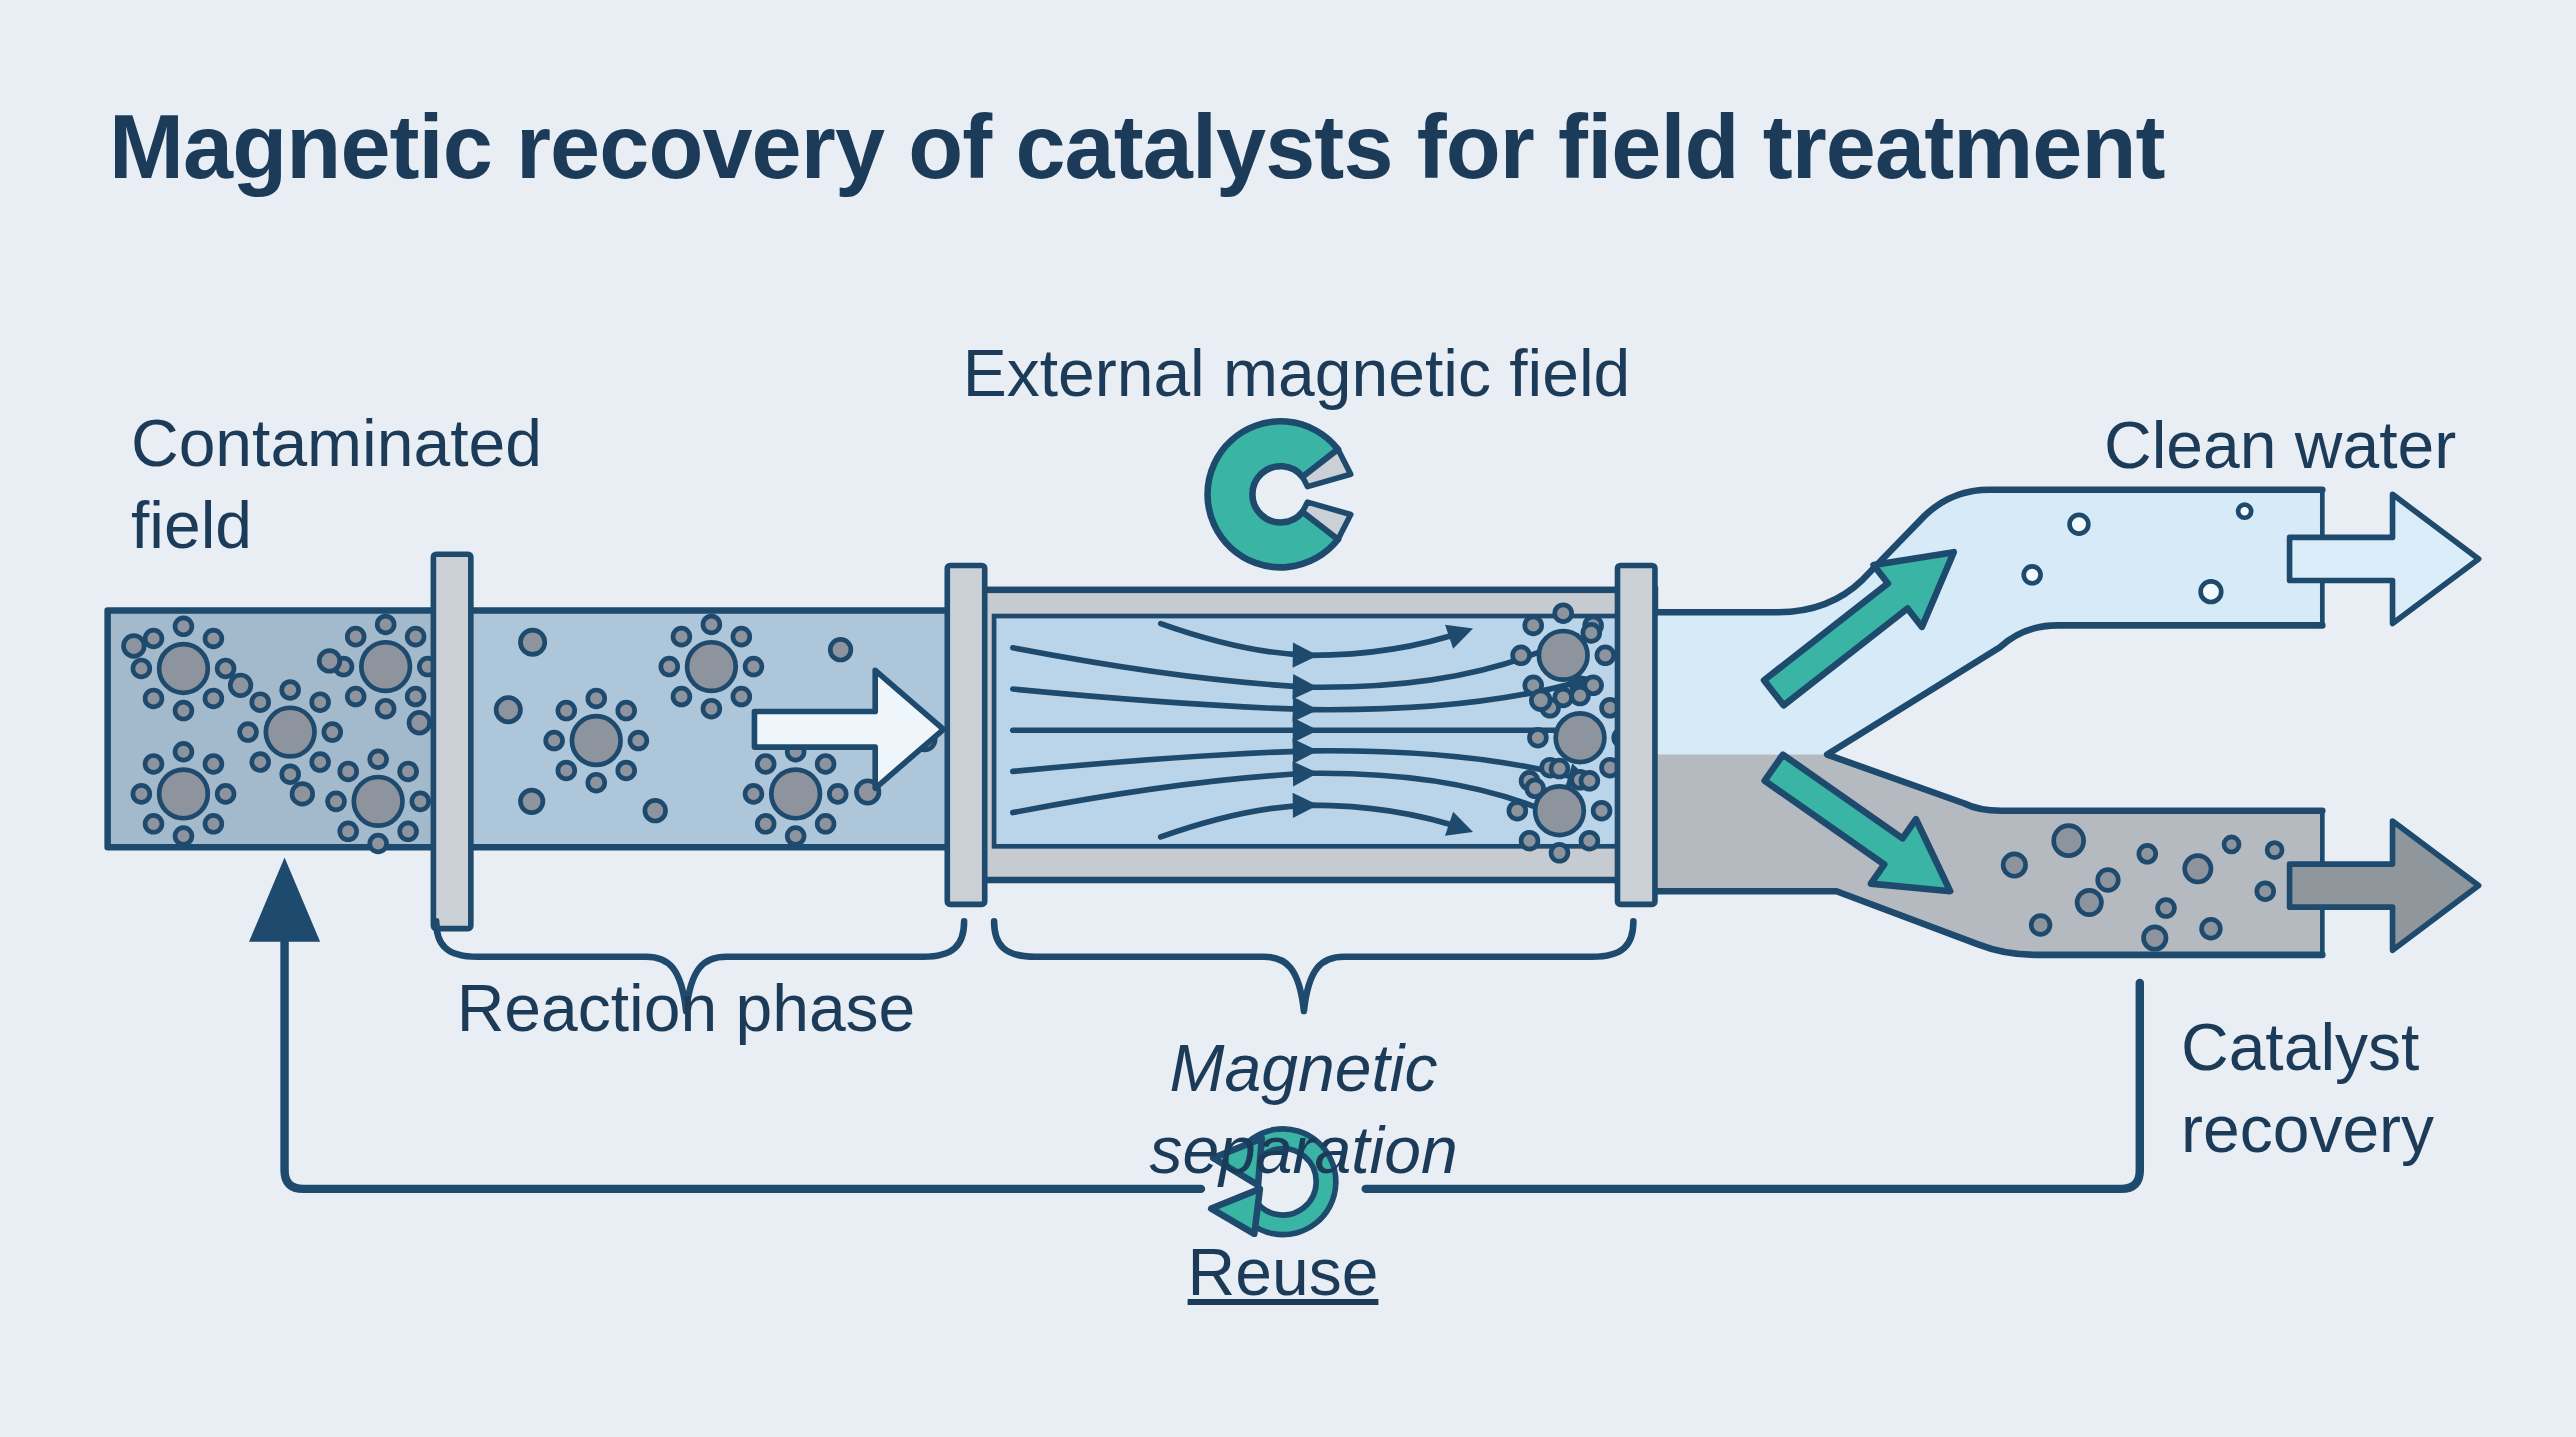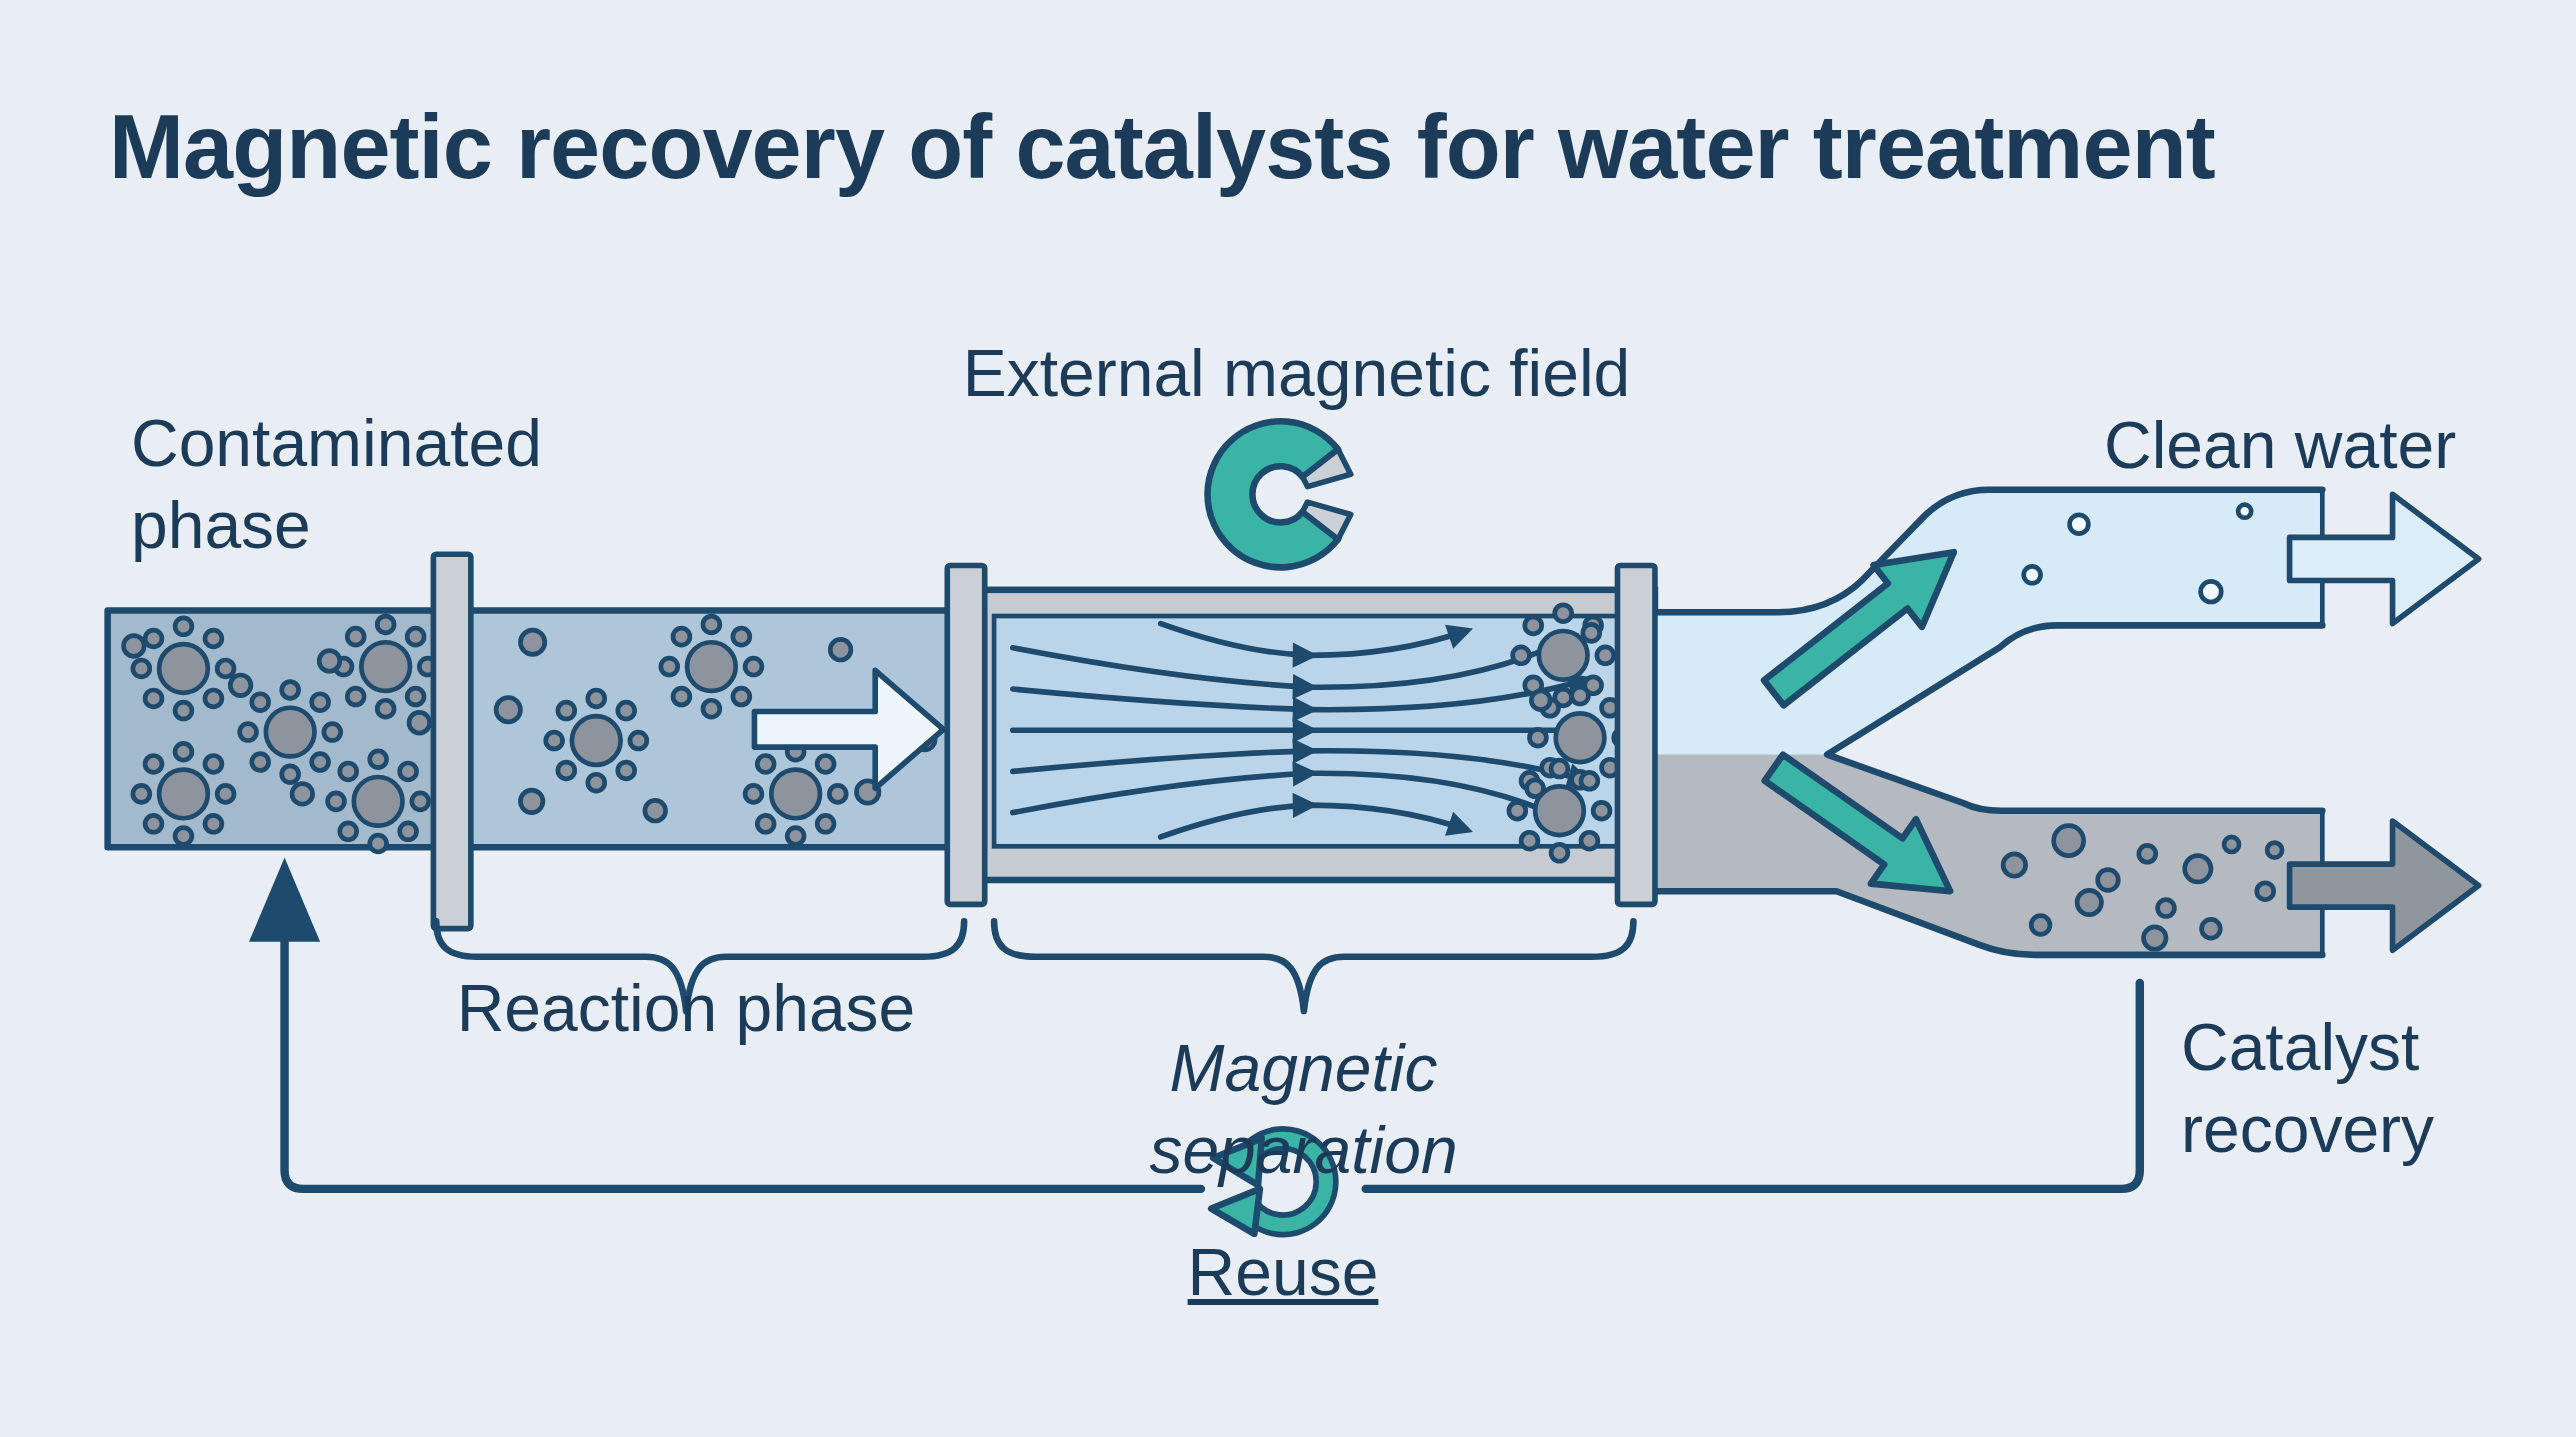--- a/index.html
+++ b/index.html
@@ -168,23 +168,23 @@
     <polygon class="navyf" points="304,916 266,1006 342,1006"></polygon>
     <g>
       <path d="M1331 1239 A46 46 0 1 1 1330 1284" stroke="#1e4a6d" stroke-width="27" fill="none"></path>
       <path d="M1331 1239 A46 46 0 1 1 1330 1284" stroke="#3ab4a5" stroke-width="15" fill="none"></path>
       <polygon class="teal" points="1296,1237 1348,1216 1344,1266"></polygon>
       <polygon class="teal" points="1294,1291 1346,1270 1340,1318"></polygon>
     </g>
   </g>
 </svg>
 
-<div class="lbl title" style="left:109px; top:92px;">Magnetic recovery of catalysts for water treatment</div>
+<div class="lbl title" style="left:109px; top:92px;">Magnetic recovery of catalysts for field treatment</div>
 
-<div class="lbl" style="left:131px; top:403px; width:449px;">Contaminated phase</div>
+<div class="lbl" style="left:131px; top:403px; width:449px;">Contaminated field</div>
 
 <div class="lbl c" style="left:922px; top:333px; width:749px;">External magnetic field</div>
 
 <div class="lbl" style="left:2104px; top:397px; width:421px;margin-top:8px;">Clean water</div>
 
 <div class="lbl c" style="left:452px; top:968px; width:468px;">Reaction phase</div>
 
 <div class="lbl c" style="left:1018px; top:1028px; width:571px;font-style:italic;">Magnetic separation</div>
 
 <div class="lbl" style="left:2181px; top:1007px; width:309px;">Catalyst recovery</div>

